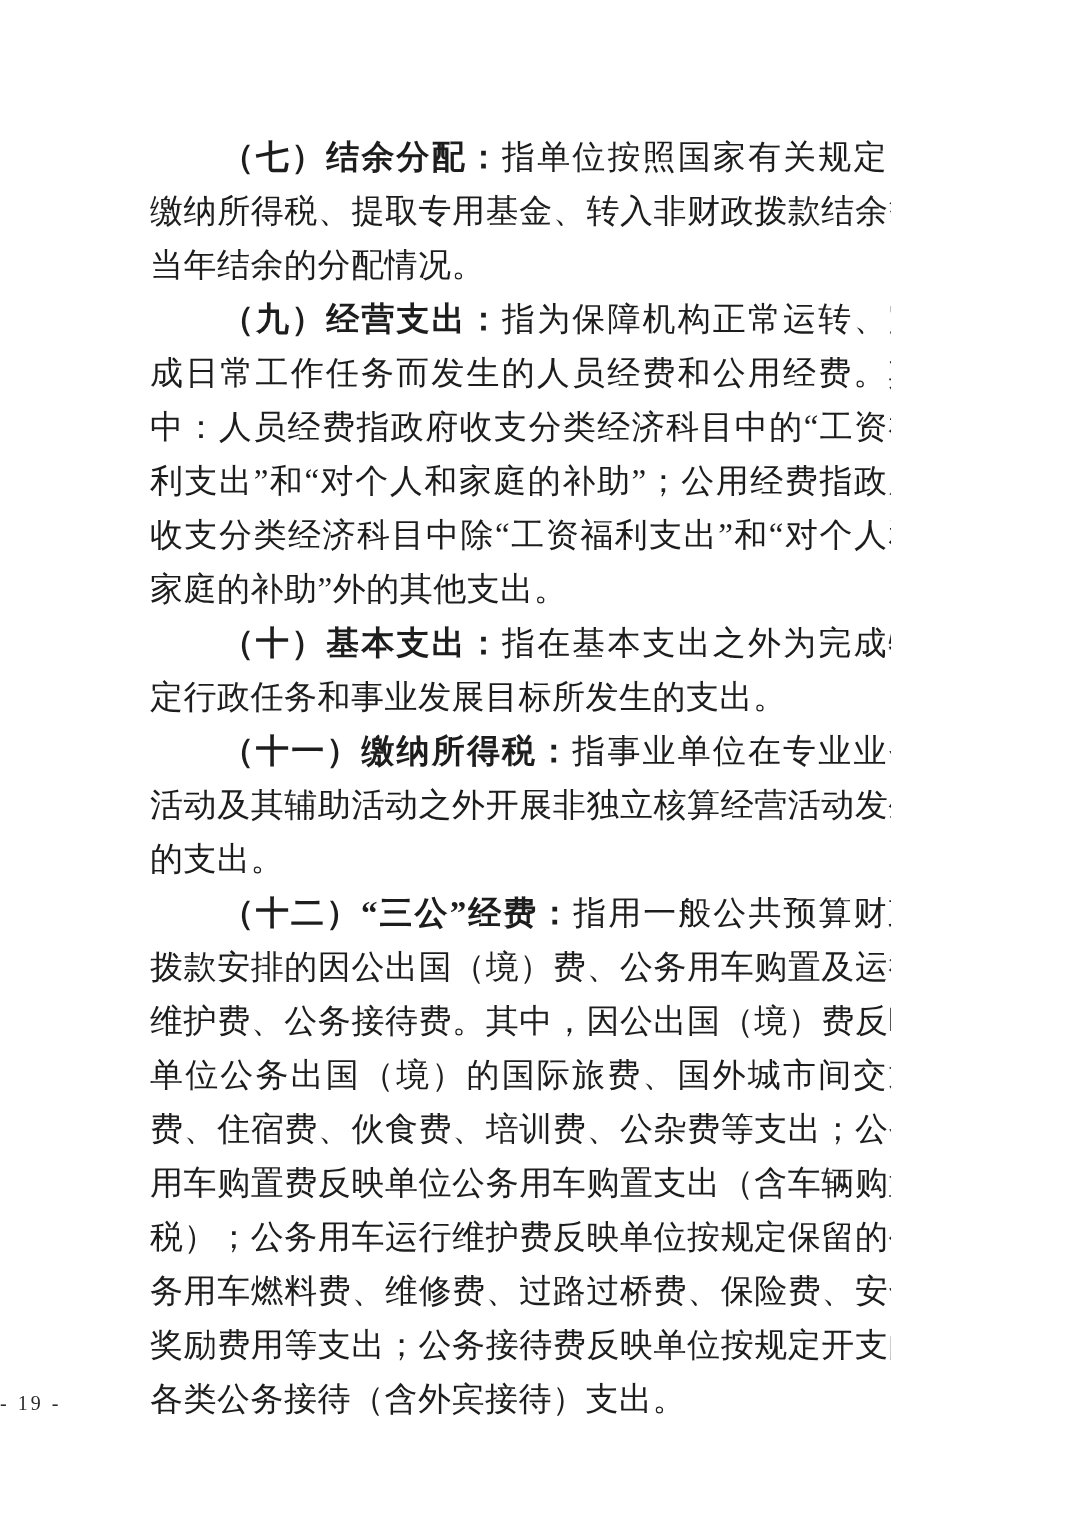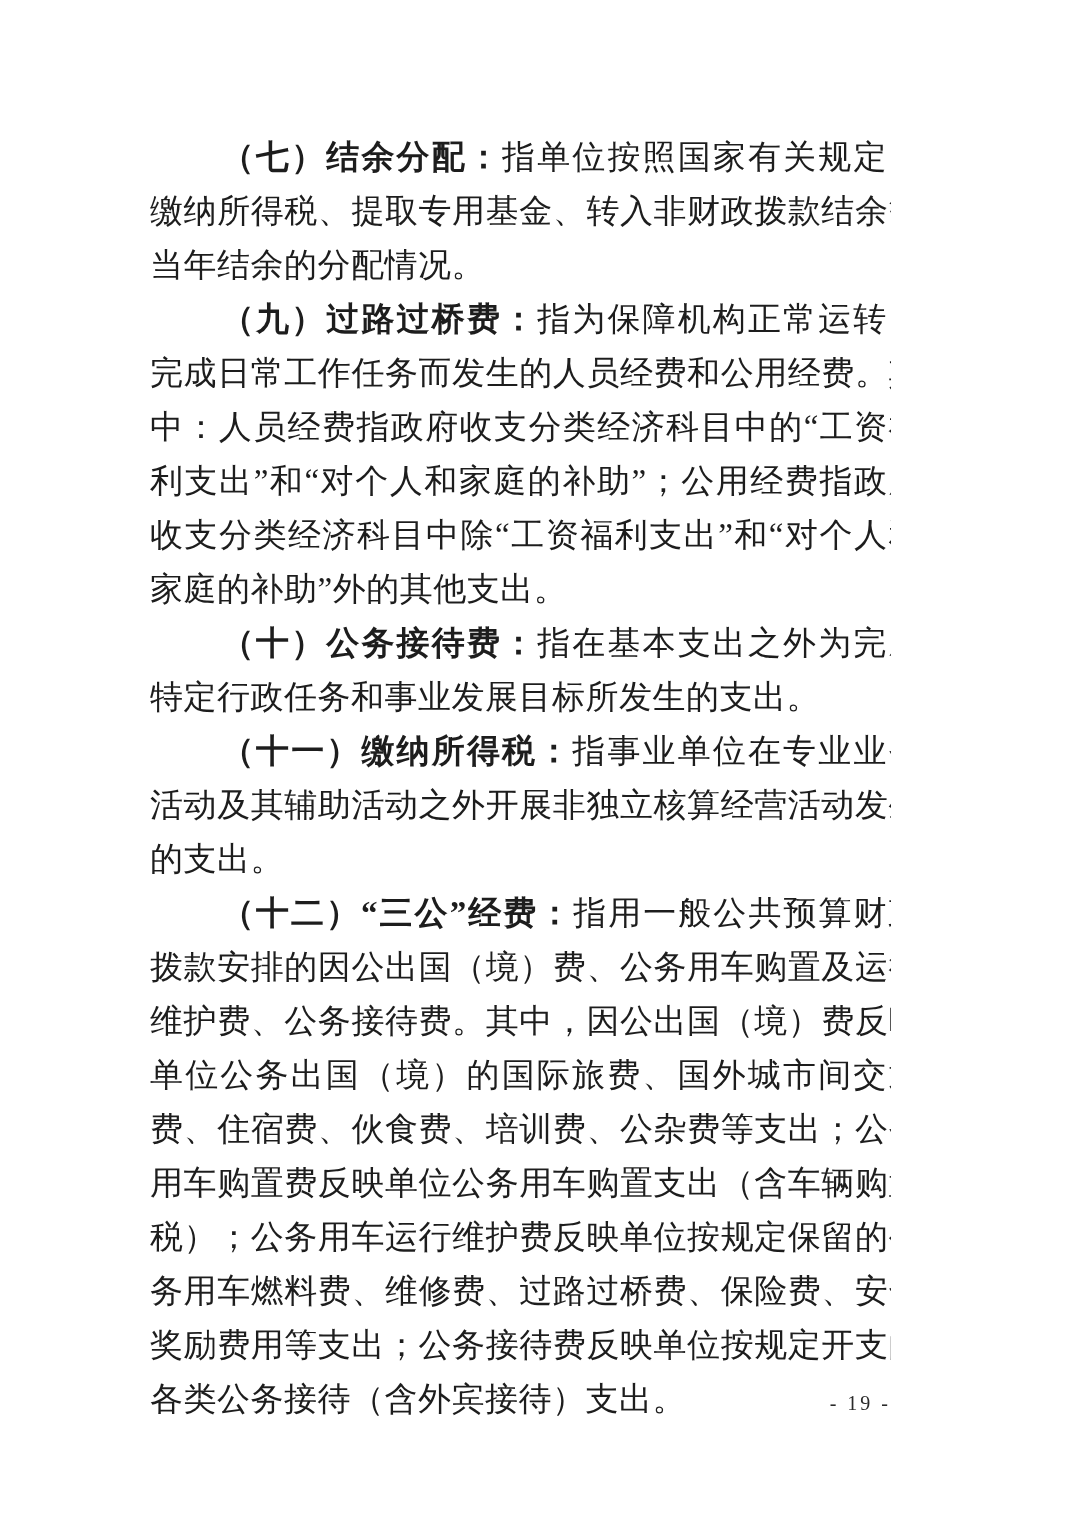--- a/index.html
+++ b/index.html
@@ -37,37 +37,37 @@
     font-weight: 700;
   }
   .definition {
     font-weight: 400;
   }
   .footer {
     position: absolute;
     left: 0;
     top: 1392px;
     width: 100%;
-    text-align: right;
+    text-align: left;
     font-size: 20px;
     letter-spacing: 3px;
     color: #2a2a2a;
   }
 </style>
 </head>
 <body>
 
 <div class="page">
   <div class="content" id="paragraphs-container">
   <p class="para"><span class="term">（七）结余分配：</span><span class="definition">指单位按照国家有关规定，缴纳所得税、提取专用基金、转入非财政拨款结余等当年结余的分配情况。</span></p>
 
 
-  <p class="para"><span class="term">（九）过路过桥费：</span><span class="definition">指为保障机构正常运转、完成日常工作任务而发生的人员经费和公用经费。其中：人员经费指政府收支分类经济科目中的“工资福利支出”和“对个人和家庭的补助”；公用经费指政府收支分类经济科目中除“工资福利支出”和“对个人和家庭的补助”外的其他支出。</span></p>
+  <p class="para"><span class="term">（九）经营支出：</span><span class="definition">指为保障机构正常运转、完成日常工作任务而发生的人员经费和公用经费。其中：人员经费指政府收支分类经济科目中的“工资福利支出”和“对个人和家庭的补助”；公用经费指政府收支分类经济科目中除“工资福利支出”和“对个人和家庭的补助”外的其他支出。</span></p>
 
-  <p class="para"><span class="term">（十）公务接待费：</span><span class="definition">指在基本支出之外为完成特定行政任务和事业发展目标所发生的支出。</span></p>
+  <p class="para"><span class="term">（十）基本支出：</span><span class="definition">指在基本支出之外为完成特定行政任务和事业发展目标所发生的支出。</span></p>
 
   <p class="para"><span class="term">（十一）缴纳所得税：</span><span class="definition">指事业单位在专业业务活动及其辅助活动之外开展非独立核算经营活动发生的支出。</span></p>
 
   <p class="para"><span class="term">（十二）“三公”经费：</span><span class="definition">指用一般公共预算财政拨款安排的因公出国（境）费、公务用车购置及运行维护费、公务接待费。其中，因公出国（境）费反映单位公务出国（境）的国际旅费、国外城市间交通费、住宿费、伙食费、培训费、公杂费等支出；公务用车购置费反映单位公务用车购置支出（含车辆购置税）；公务用车运行维护费反映单位按规定保留的公务用车燃料费、维修费、过路过桥费、保险费、安全奖励费用等支出；公务接待费反映单位按规定开支的各类公务接待（含外宾接待）支出。</span></p>
 </div>
   <div class="footer">
     <span>- 19 -</span>
   </div>
 </div>
 

